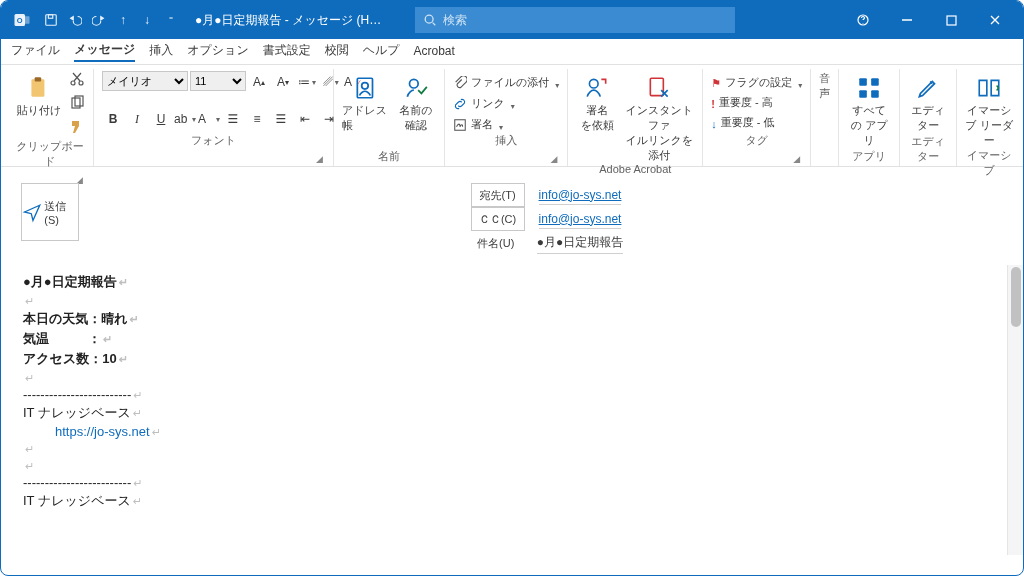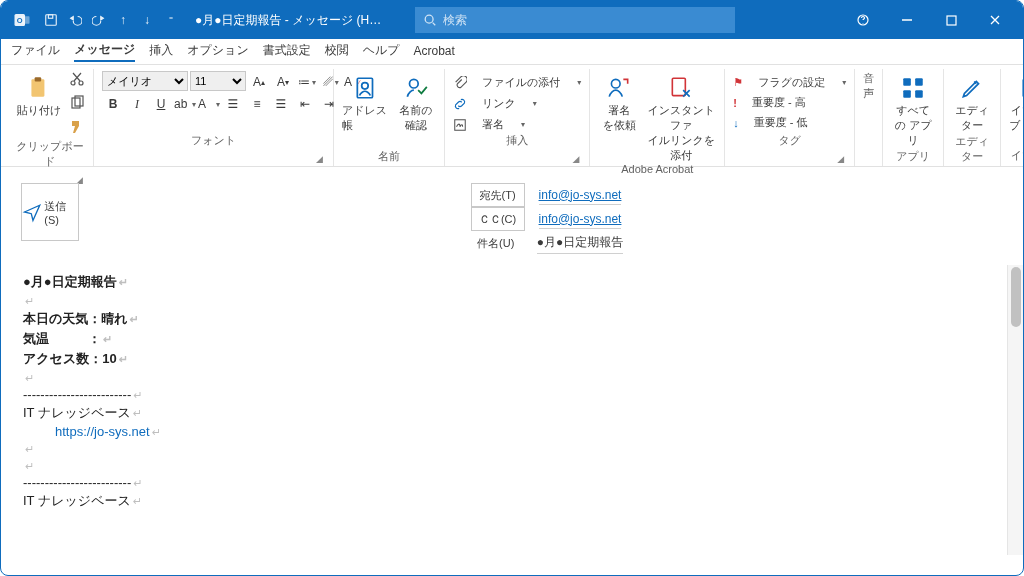--- a/index.html
+++ b/index.html
@@ -31,21 +31,21 @@
 .stack { display: flex; flex-direction: column; gap: 4px; }
 .fontbox select { font-size: 11px; height: 20px; border: 1px solid #c8c8c8; }
 .btnrow { display: flex; gap: 2px; }
 .btnrow span, .btnrow button { width: 22px; height: 22px; display: inline-flex; align-items: center; justify-content: center; border: none; background: transparent; cursor: pointer; font-size: 12px; color: #3b3b3b; }
 .btnrow .bold { font-weight: 700; }
 .btnrow .italic { font-style: italic; font-family: Georgia, serif; }
 .btnrow .underline { text-decoration: underline; }
 .dd::after { content: "▾"; font-size: 8px; margin-left: 2px; color: #666; }
 .coldot-y { width: 14px; height: 3px; background: #ffe600; display: block; margin-top: 1px; }
 .coldot-r { width: 14px; height: 3px; background: #d13438; display: block; margin-top: 1px; }
-.linkrow { font-size: 11px; color: #3b3b3b; display: flex; align-items: center; gap: 15px; cursor: pointer; white-space: nowrap; }
+.linkrow { font-size: 11px; color: #3b3b3b; display: flex; align-items: flex-end; gap: 4px; cursor: pointer; white-space: nowrap; }
 .linkrow svg { width: 14px; height: 14px; }
 
 
 .headerarea { padding: 16px 20px 10px 20px; display: flex; gap: 10px; }
 .sendbtn { width: 58px; height: 58px; border: 1px solid #c8c8c8; display: flex; flex-direction: row; align-items: center; justify-content: center; font-size: 11px; color: #3b3b3b; cursor: pointer; gap: 2px; }
 .sendbtn svg { width: 22px; height: 22px; }
 .fields { flex: 1; display: flex; flex-direction: column; gap: 0; align-items: center; }
 .frow { display: flex; align-items: center; gap: 14px; }
 .frow .flabel { width: 54px; height: 24px; border: 1px solid #c8c8c8; display: inline-flex; align-items: center; justify-content: center; font-size: 11px; color: #3b3b3b; cursor: pointer; }
 .frow .flabel.noborder { border: none; cursor: default; }
@@ -168,21 +168,21 @@
             </svg></span>
       </div>
     </div>
     <div class="glwrap">
         <span class="glabel">クリップボード</span>
         <span class="launcher">◢</span>
       </div>
   </div>
 
   <div class="group" style="min-width:240px">
-    <div class="gbody" style="flex-direction:column;gap:0">
+    <div class="gbody" style="flex-direction:column;gap:15px">
       <div class="fontbox btnrow">
         <select style="width:86px"><option>メイリオ</option></select>
         <select style="width:56px"><option>11</option></select>
         <span>A<sup style="font-size:8px">▴</sup></span>
         <span>A<sup style="font-size:8px">▾</sup></span>
         <span class="dd">≔</span>
         <span class="dd">␥</span>
         <span>A<span style="font-size:7px;color:#d13438">∕</span></span>
       </div>
       <div class="btnrow">

